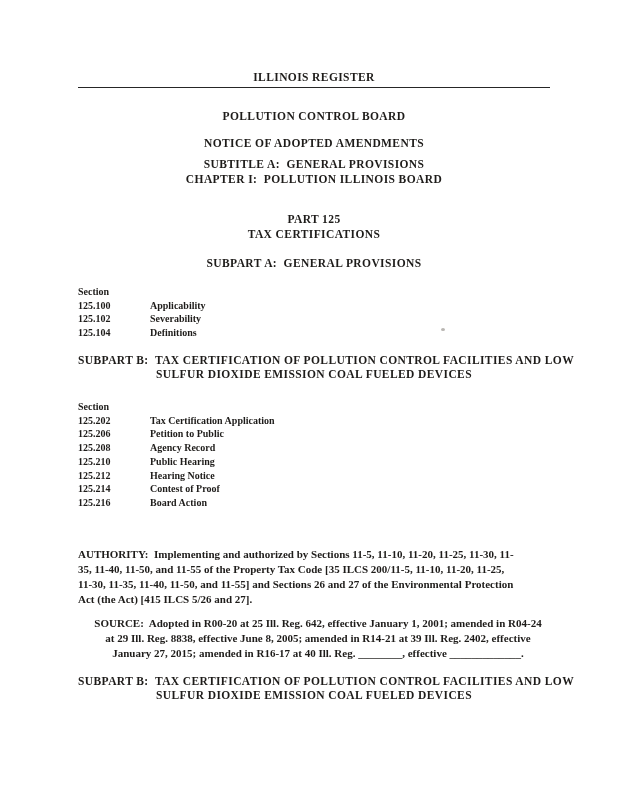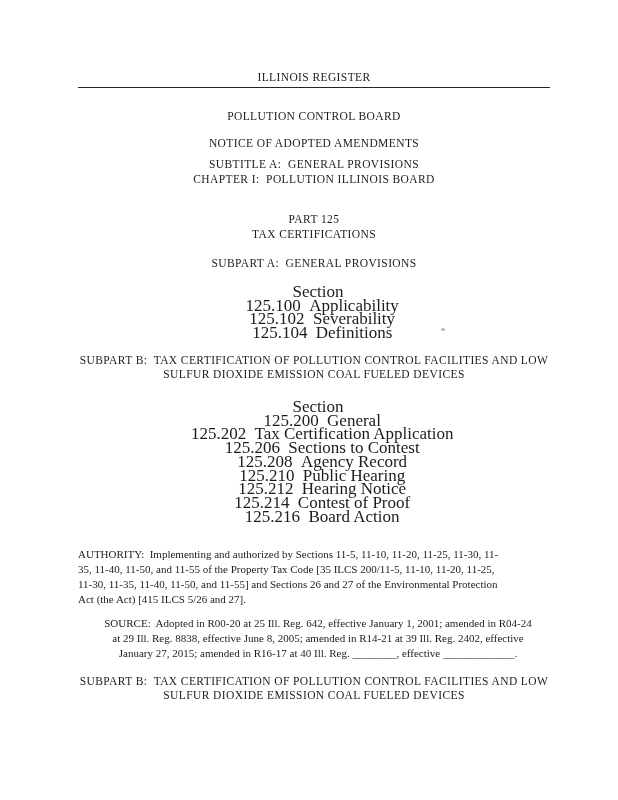--- a/index.html
+++ b/index.html
@@ -4,20 +4,21 @@
 <style>
   html, body { margin: 0; padding: 0; background: #ffffff; }
   .page {
     position: relative;
     width: 618px;
     height: 800px;
     background: #ffffff;
     font-family: "Liberation Serif", serif;
     color: #1e1c1a;
     overflow: hidden;
+    font-weight: bold;
   }
   .abs { position: absolute; }
   .pre { white-space: pre; }
   .center-col {
     left: 78px;
     width: 472px;
     text-align: center;
   }
   .left-col {
     left: 78px;
@@ -34,23 +35,22 @@
     border-top: 1.5px solid #262626;
     height: 0;
   }
   .heading {
     font-size: 11.5px;
     letter-spacing: 0.4px;
     line-height: 14.7px;
   }
   .heading-tight { line-height: 14px; }
   .toc {
-    font-size: 17px;
+    font-size: 10px;
     line-height: 13.7px;
-    text-align: center;
   }
   .toc-num {
     display: inline-block;
     width: 72px;
   }
   .para {
     font-size: 11px;
     line-height: 15px;
   }
   .speck {
@@ -101,27 +101,24 @@
   <div class="abs speck" style="left: 441px; top: 328px;"></div>
 
   <div class="abs center-col heading heading-tight" style="top: 353px;">
     <div class="pre">SUBPART B:  TAX CERTIFICATION OF POLLUTION CONTROL FACILITIES AND LOW</div>
     <div class="pre">SULFUR DIOXIDE EMISSION COAL FUELED DEVICES</div>
   </div>
 
   <div class="abs left-col toc" style="top: 400px;">
     <div class="pre">Section</div>
     <div>
-      <span class="toc-num">125.200</span><span>General</span>
-    </div>
-    <div>
       <span class="toc-num">125.202</span><span>Tax Certification Application</span>
     </div>
     <div>
-      <span class="toc-num">125.206</span><span>Sections to Contest</span>
+      <span class="toc-num">125.206</span><span>Petition to Public</span>
     </div>
     <div>
       <span class="toc-num">125.208</span><span>Agency Record</span>
     </div>
     <div>
       <span class="toc-num">125.210</span><span>Public Hearing</span>
     </div>
     <div>
       <span class="toc-num">125.212</span><span>Hearing Notice</span>
     </div>

